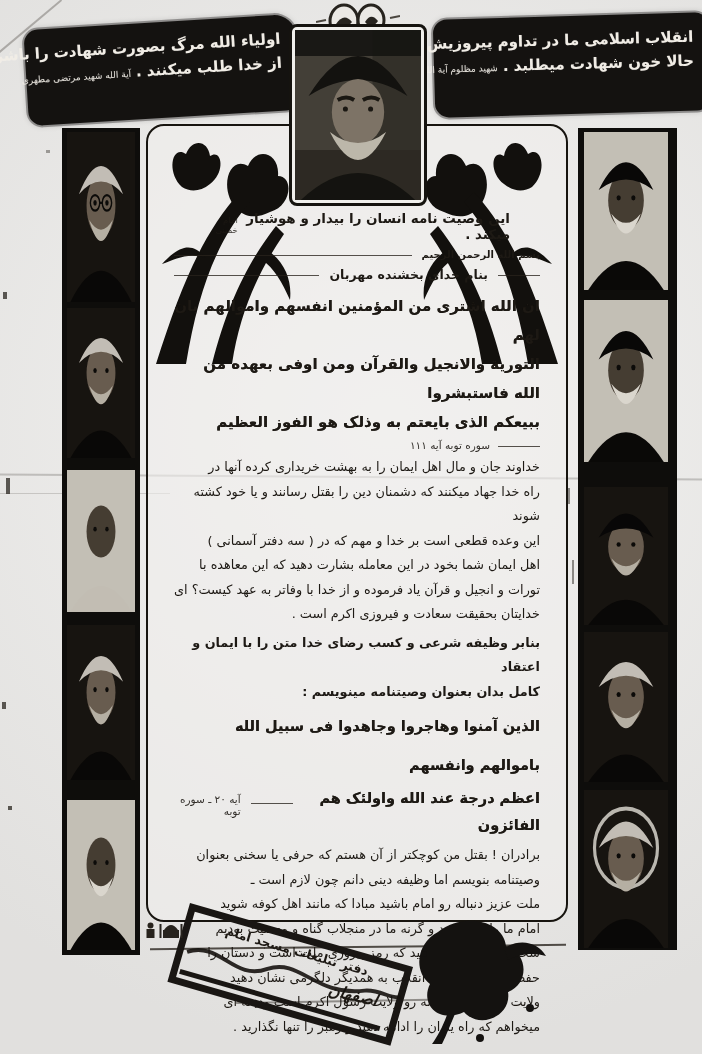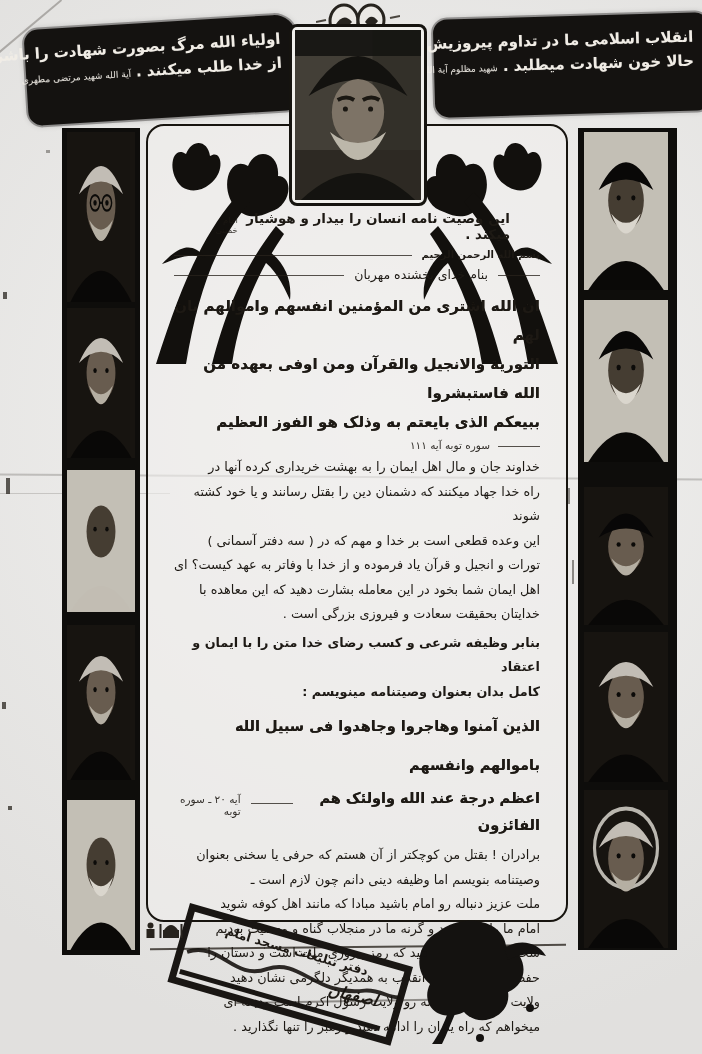--- a/index.html
+++ b/index.html
@@ -54,21 +54,21 @@
   .panel-text{
     position:absolute; left:26px; right:26px; top:84px; bottom:14px;
     direction:rtl; z-index:2;
   }
   .caption-row{ display:flex; align-items:baseline; justify-content:center; gap:6px; font-weight:700; font-size:13.5px; margin:0 30px;}
   .caption-attr{ font-size:8.5px; font-weight:400; opacity:.85;}
   .ruled-row{ display:flex; align-items:center; gap:10px; margin-top:7px;}
   .dash{ flex:1; border-top:1.6px solid rgba(40,35,28,.78); transform:translateY(1px);}
   .dash.short{ flex:0 0 42px;}
   .bism{ font-size:10px; font-weight:700; letter-spacing:.5px;}
-  .bname{ font-size:12.5px; font-weight:400;}
+  .bname{ font-size:12.5px; font-weight:700;}
   .verse-block{ margin-top:10px;}
   .verse-block p, .v2a, .v2b{
     margin:0; font-size:15px; font-weight:700; line-height:29px; letter-spacing:.4px;
     text-shadow:0 0 .5px rgba(20,16,10,.8);
   }
   .ref-row{ display:flex; align-items:center; gap:8px; margin-top:2px;}
   .ref{ font-size:10.5px; font-weight:400; opacity:.9;text-align:right;}
   .prose-block{ margin-top:4px;}
   .prose-block p{ margin:0; font-size:12.8px; line-height:24.5px; font-weight:500;}
   .pledge-block p{ font-weight:600;}
@@ -344,23 +344,23 @@
         </div>
       <div class="ref-row">
         <span class="dash short"></span>
         <span class="ref">سوره توبه آیه ۱۱۱</span>
       </div>
 
       <div class="prose-block">
           <p class="line">خداوند جان و مال اهل ایمان را به بهشت خریداری کرده آنها در</p>
           <p class="line">راه خدا جهاد میکنند که دشمنان دین را بقتل رسانند و یا خود کشته شوند</p>
           <p class="line">این وعده قطعی است بر خدا و مهم که در ( سه دفتر آسمانی )</p>
+          <p class="line">اهل ایمان شما بخود در این معامله بشارت دهید که این معاهده با</p>
           <p class="line">تورات و انجیل و قرآن یاد فرموده و از خدا با وفاتر به عهد کیست؟ ای</p>
-          <p class="line">اهل ایمان شما بخود در این معامله بشارت دهید که این معاهده با</p>
-          <p class="line">خدایتان بحقیقت سعادت و فیروزی بزرگی است .</p>
+          <p class="line">خدایتان بحقیقت سعادت و فیروزی اکرم است .</p>
         </div>
       <div class="prose-block pledge-block">
           <p class="line">بنابر وظیفه شرعی و کسب رضای خدا متن را با ایمان و اعتقاد</p>
           <p class="line">کامل بدان بعنوان وصیتنامه مینویسم :</p>
         </div>
 
       <div class="verse2-block">
         <p class="v2a">الذین آمنوا وهاجروا وجاهدوا فی سبیل الله باموالهم وانفسهم</p>
         <div class="v2row">
           <span class="v2b">اعظم درجة عند الله واولئک هم الفائزون</span>

